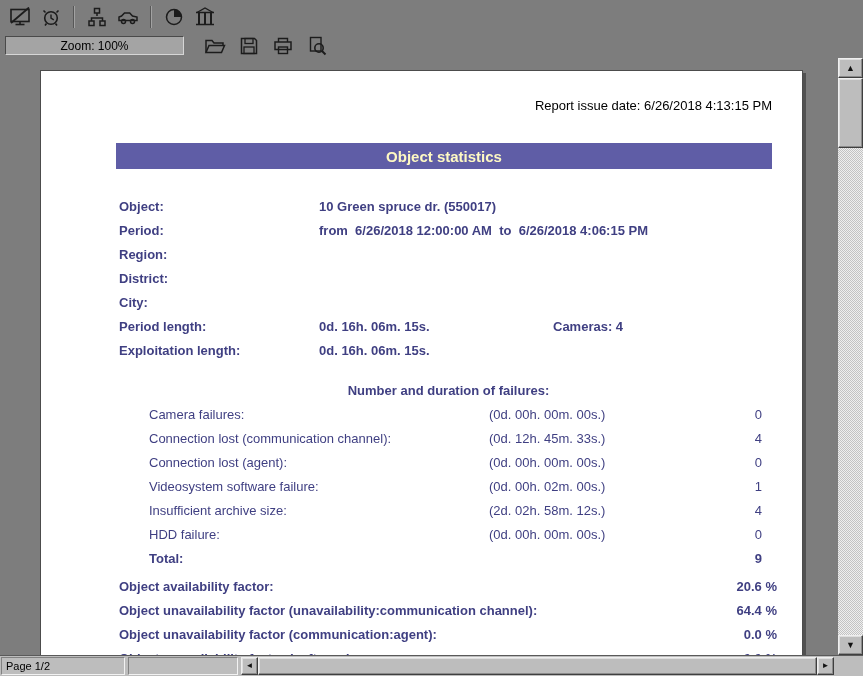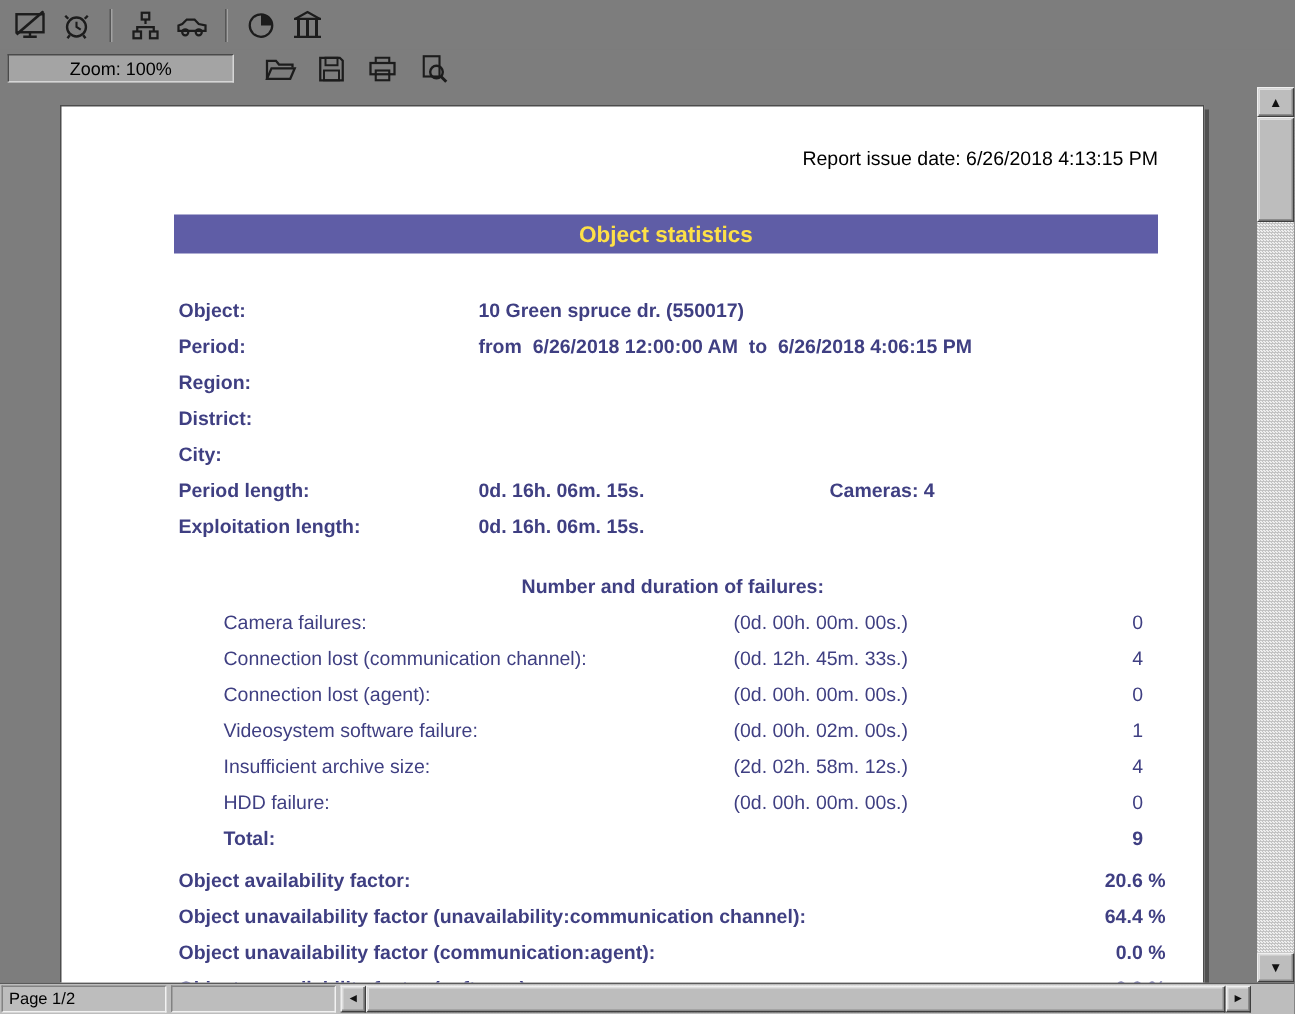--- a/index.html
+++ b/index.html
@@ -16,39 +16,39 @@
   .toolbar { display: flex; align-items: center; background: #7d7d7d; flex: none; }
   .toolbar-top { height: 33px; padding-left: 7px; gap: 5px; }
   .toolbar-second { height: 25px; padding-left: 5px; gap: 8px; }
   .tbtn {
     width: 26px; height: 24px; border: none; background: transparent;
     display: flex; align-items: center; justify-content: center; padding: 0;
     cursor: default;
   }
   .sep { width: 2px; height: 22px; border-left: 1px solid #575757; border-right: 1px solid #a2a2a2; margin: 0 4px; }
   .zoom-box {
-    width: 151px; height: 19px; background: #a4a4a4;
+    width: 179px; height: 19px; background: #a4a4a4;
     border-top: 1px solid #4a4a4a; border-left: 1px solid #4a4a4a;
     border-bottom: 1px solid #d6d6d6; border-right: 1px solid #d6d6d6;
     display: flex; align-items: center; justify-content: center;
     font-size: 12px; color: #000; margin-right: 10px;
   }
   
   .main { flex: 1; display: flex; min-height: 0; }
   .content { flex: 1; position: relative; overflow: hidden; background: #7d7d7d; }
   .page {
     position: absolute; left: 40px; top: 12px; width: 763px; height: 840px;
     background: #fff; border: 1px solid #4c4c4c;
     box-shadow: 3px 3px 0 rgba(45,45,45,.55);
     color: #3f3f82; font-size: 13px;
   }
   .issue-date { margin-top: 27px; height: 16px; text-align: right; padding-right: 30px; color: #000; font-size: 13px; }
   .title-bar {
     margin: 29px 30px 0 75px; height: 26px; background: #5f5da6;
-    color: #fde047; font-weight: bold; font-size: 15px;
+    color: #fef9c3; font-weight: bold; font-size: 15px;
     display: flex; align-items: center; justify-content: center;
   }
   .fields { margin-top: 26px; }
   .frow { display: flex; height: 24px; line-height: 24px; padding-left: 78px; font-weight: bold; }
   .flabel { width: 200px; flex: none; }
   .fvalue { white-space: pre; }
   .fvalue.fixed { width: 234px; flex: none; }
   .fail-heading { margin-top: 16px; height: 24px; line-height: 24px; padding-left: 54px; font-weight: bold; text-align: center; }
   .xrow { display: flex; height: 24px; line-height: 24px; padding-left: 108px; padding-right: 40px; }
   .xlabel { width: 340px; flex: none; }
@@ -95,21 +95,21 @@
   .statusbar {
     height: 21px; flex: none; background: #bdbdbd; border-top: 1px solid #5a5a5a;
     display: flex; align-items: stretch; padding: 1px 0 1px 1px; gap: 3px;
     font-size: 11px; color: #000;
   }
   .spanel {
     border-top: 1px solid #828282; border-left: 1px solid #828282;
     border-bottom: 1px solid #f2f2f2; border-right: 1px solid #f2f2f2;
     display: flex; align-items: center; padding: 0 4px;
   }
-  .page-panel { width: 110px; flex: none; }
+  .page-panel { width: 124px; flex: none; }
   .spanel.empty { width: 110px; flex: none; }
   .hscroll { flex: 1; display: flex; position: relative; }
   .htrack { flex: 1; position: relative; }
   .corner { width: 26px; flex: none; }
   svg { display: block; }
 </style>
 </head>
 <body>
 
 <div class="window">

